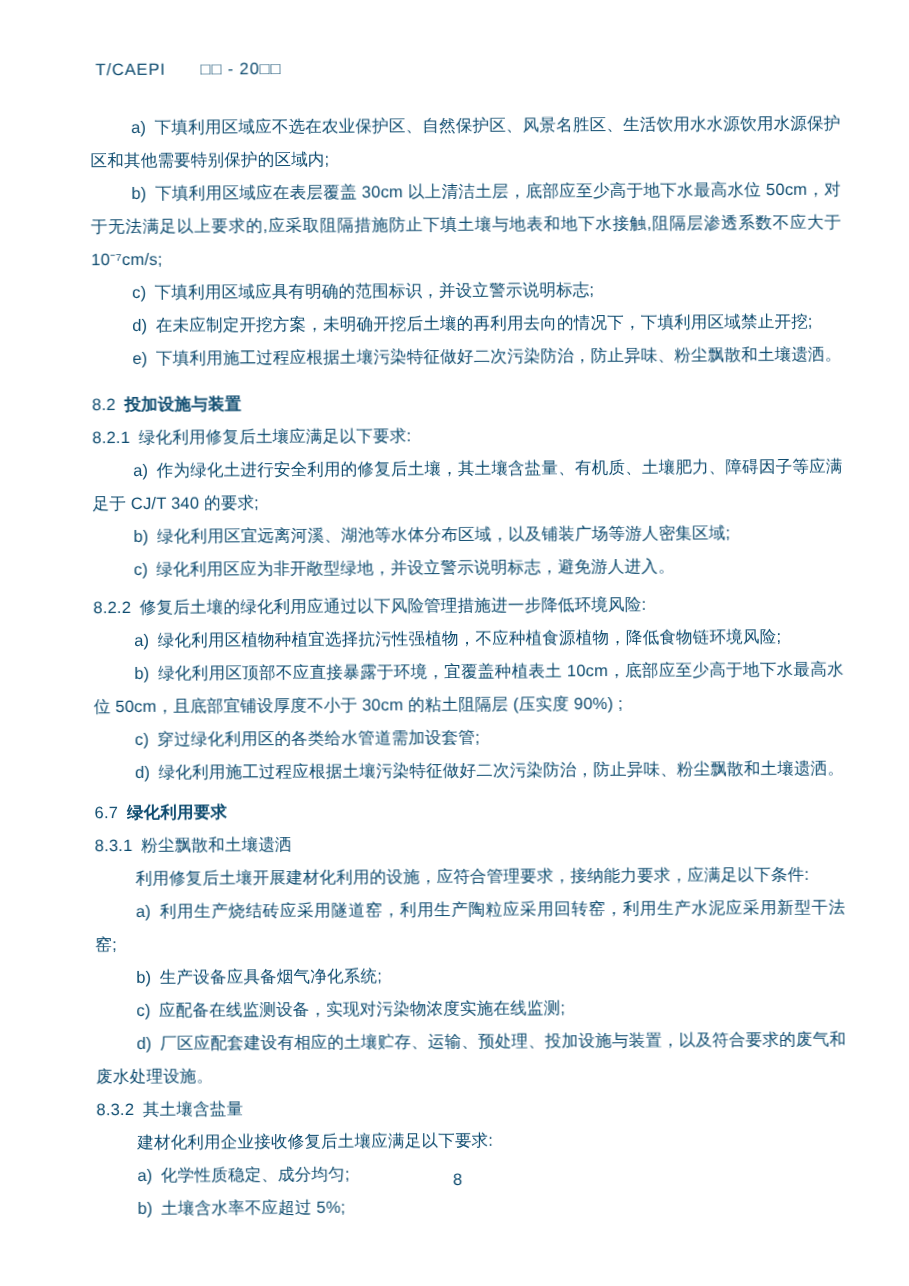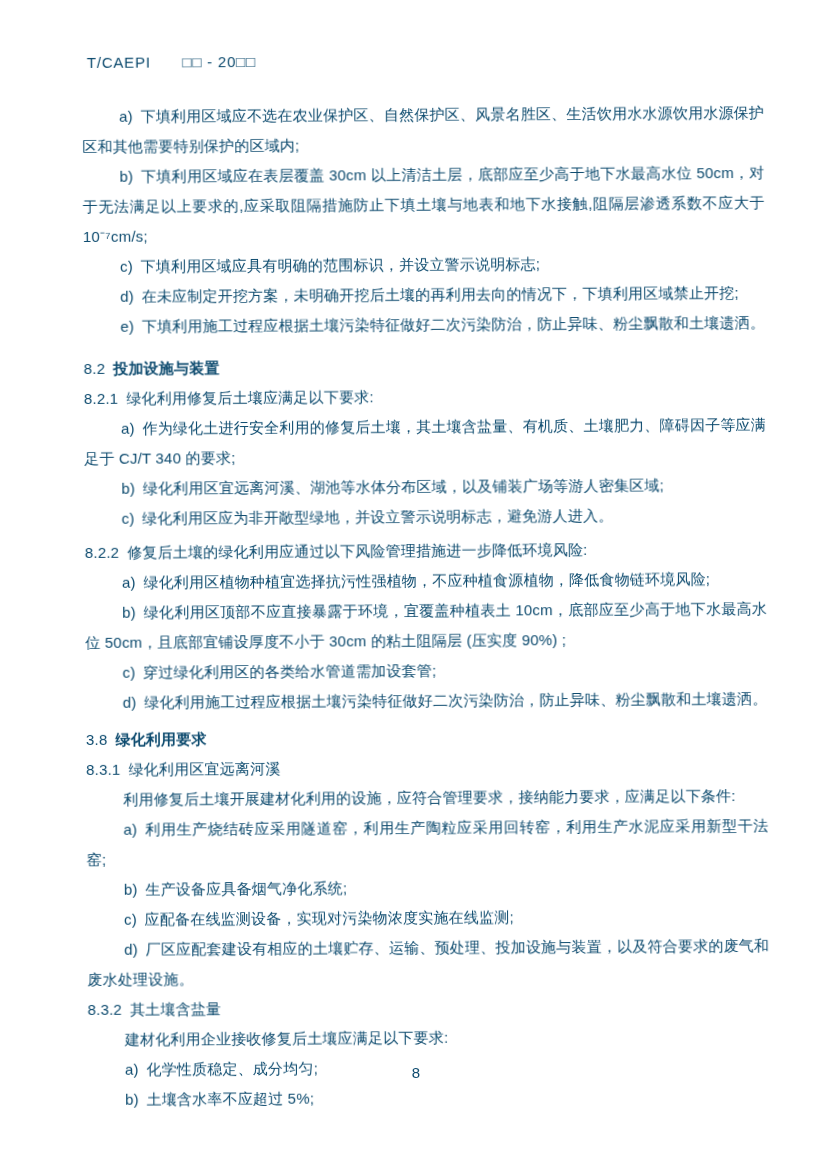--- a/index.html
+++ b/index.html
@@ -89,25 +89,25 @@
 
       <p class="h3 mt4">
         <span class="hnum">8.2.2</span><span>修复后土壤的绿化利用应通过以下风险管理措施进一步降低环境风险:</span>
       </p>
       <p class="item">a) 绿化利用区植物种植宜选择抗污性强植物，不应种植食源植物，降低食物链环境风险;</p>
       <p class="item">b) 绿化利用区顶部不应直接暴露于环境，宜覆盖种植表土 10cm，底部应至少高于地下水最高水位 50cm，且底部宜铺设厚度不小于 30cm 的粘土阻隔层 (压实度 90%) ;</p>
       <p class="item">c) 穿过绿化利用区的各类给水管道需加设套管;</p>
       <p class="item">d) 绿化利用施工过程应根据土壤污染特征做好二次污染防治，防止异味、粉尘飘散和土壤遗洒。</p>
 
       <p class="h2 mt7">
-        <span class="hnum">3.8</span><span>绿化利用要求</span>
+        <span class="hnum">6.7</span><span>绿化利用要求</span>
       </p>
 
       <p class="h3">
-        <span class="hnum">8.3.1</span><span>绿化利用区宜远离河溪</span>
+        <span class="hnum">8.3.1</span><span>粉尘飘散和土壤遗洒</span>
       </p>
       <p class="intro">利用修复后土壤开展建材化利用的设施，应符合管理要求，接纳能力要求，应满足以下条件:</p>
       <p class="item">a) 利用生产烧结砖应采用隧道窑，利用生产陶粒应采用回转窑，利用生产水泥应采用新型干法窑;</p>
       <p class="item">b) 生产设备应具备烟气净化系统;</p>
       <p class="item">c) 应配备在线监测设备，实现对污染物浓度实施在线监测;</p>
       <p class="item">d) 厂区应配套建设有相应的土壤贮存、运输、预处理、投加设施与装置，以及符合要求的废气和废水处理设施。</p>
 
       <p class="h3">
         <span class="hnum">8.3.2</span><span>其土壤含盐量</span>
       </p>

